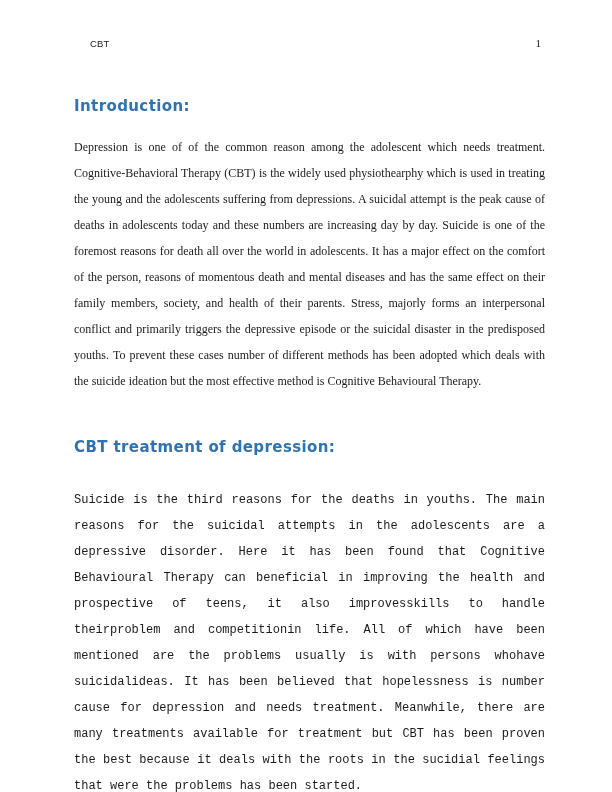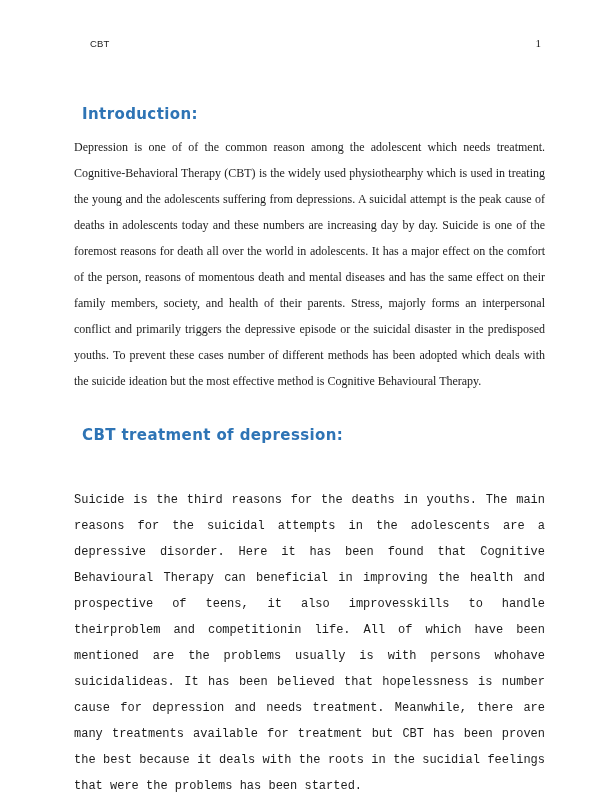--- a/index.html
+++ b/index.html
@@ -39,30 +39,30 @@
   }
   .content {
     position: absolute;
     left: 70px;
     width: 471px;
     top: 0;
   }
   .section-heading {
     position: absolute;
     left: 0;
-    margin: 12px;
+    margin: 4px;
     font-family: "DejaVu Sans", sans-serif;
     font-weight: bold;
     font-size: 15px;
     letter-spacing: 0.4px;
     color: #2e74b5;
     white-space: nowrap;
   }
   .heading-intro { top: 93px; }
-  .heading-cbt  { top: 414px; }
+  .heading-cbt  { top: 434px; }
   .body-paragraph {
     position: absolute;
     left: 0;
     width: 471px;
     margin: 4px;
     font-family: "Liberation Serif", serif;
     font-size: 12px;
     line-height: 26px;
     text-align: justify;
     color: #1b1b1b;

